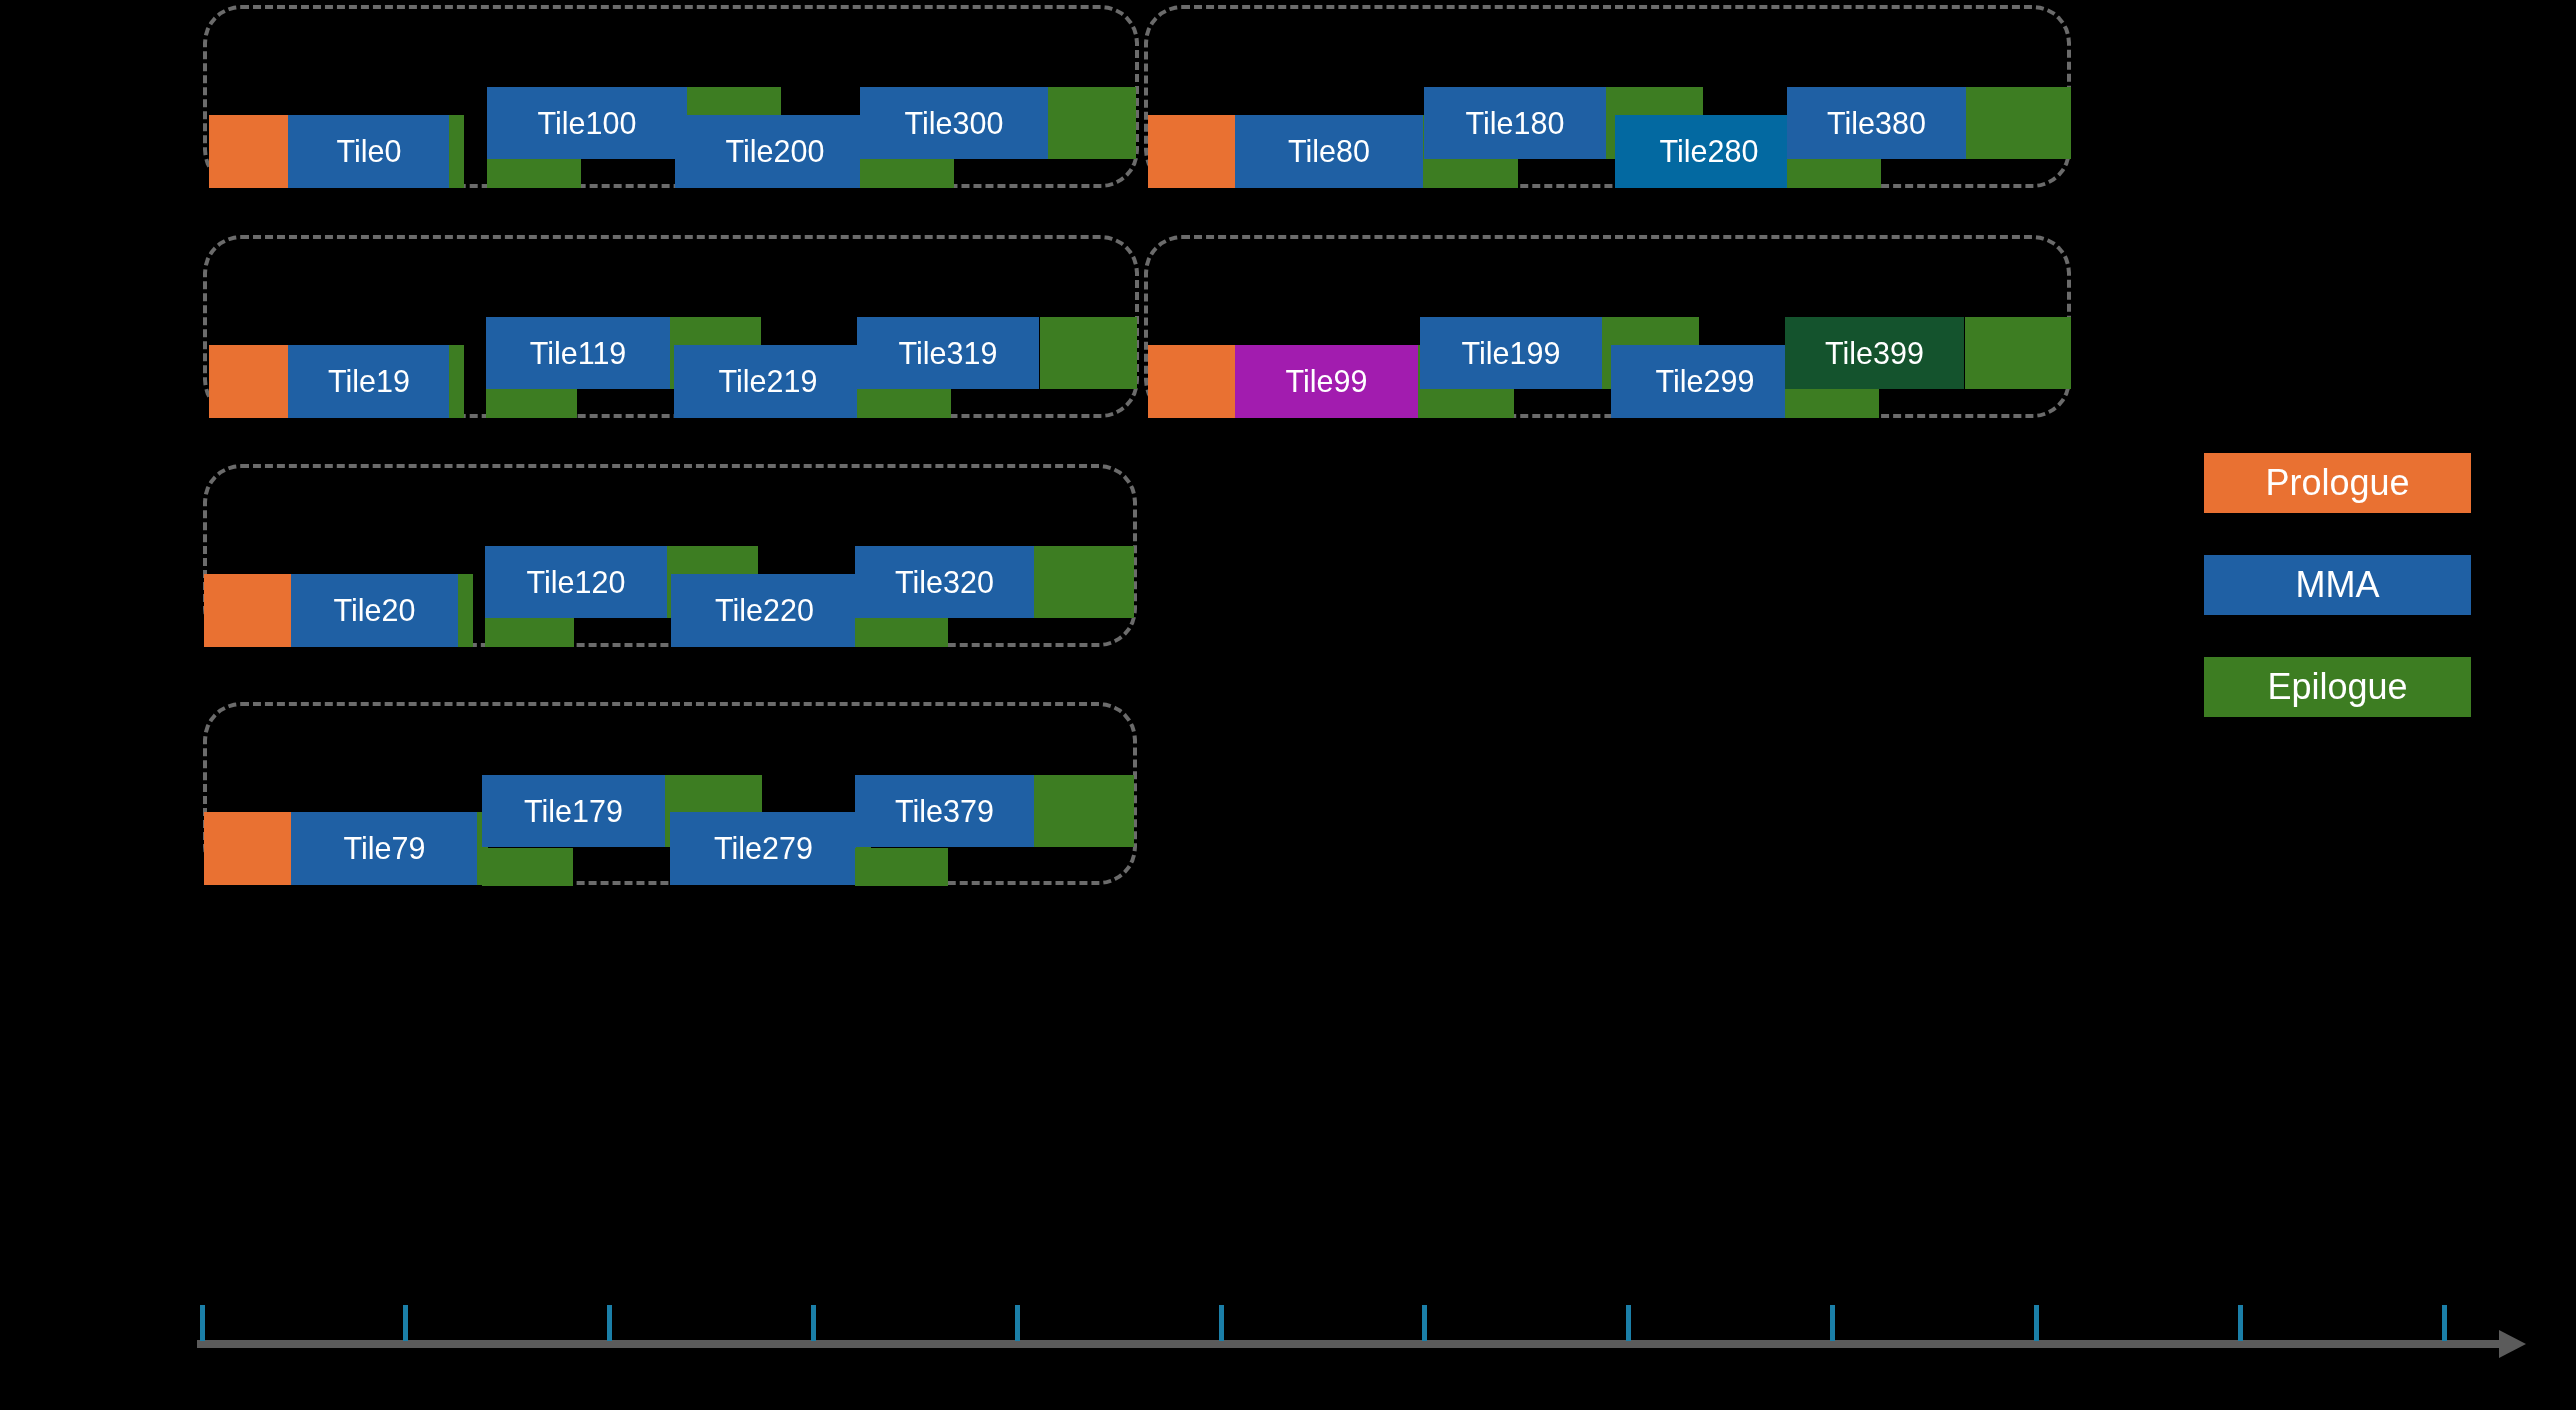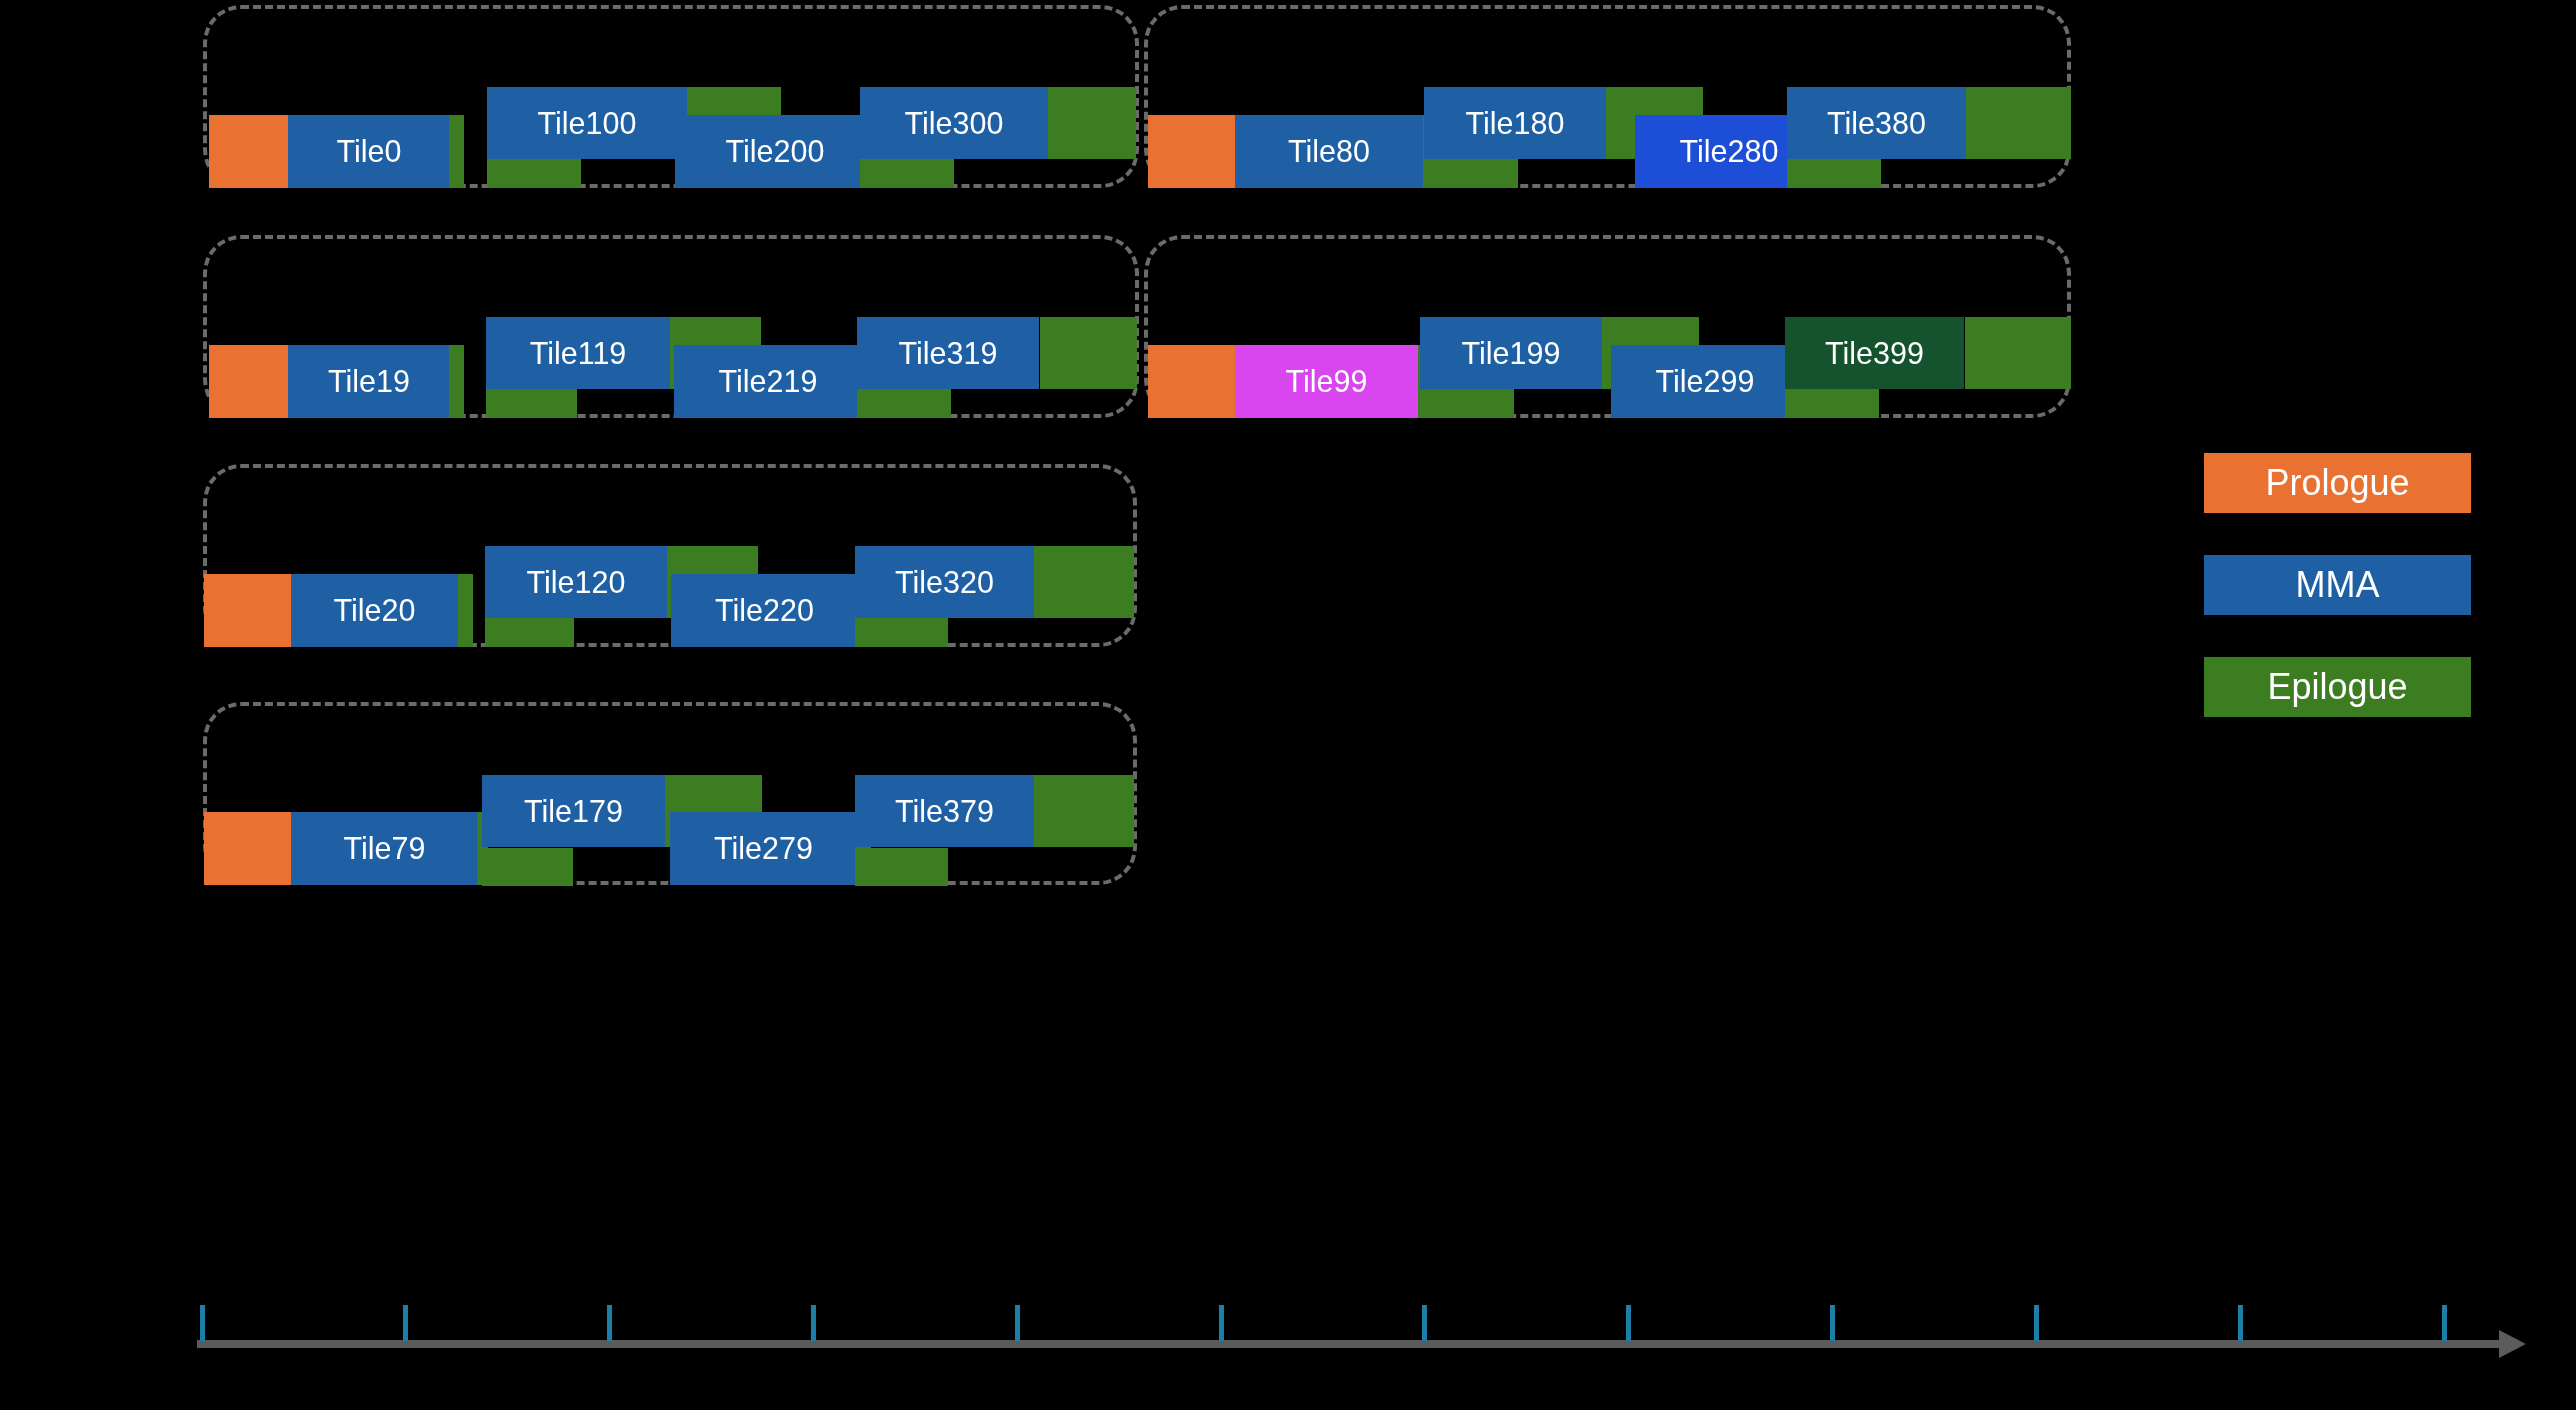--- a/index.html
+++ b/index.html
@@ -133,21 +133,21 @@
       <div class="blk prologue" style="left: 1148px; top: 115px; width: 87px; height: 73px; background: rgb(233, 113, 50);"></div>
       <div class="blk mma" style="left: 1235px; top: 115px; width: 188px; height: 73px; background: rgb(31, 96, 164);">
         <span class="lbl">Tile80</span>
       </div>
       <div class="blk epilogue" style="left: 1423px; top: 115px; width: 14.7px; height: 73px; background: rgb(61, 125, 34);"></div>
       <div class="blk mma" style="left: 1424px; top: 87px; width: 182px; height: 72px; background: rgb(31, 96, 164);">
         <span class="lbl">Tile180</span>
       </div>
       <div class="blk epilogue" style="left: 1606px; top: 87px; width: 97px; height: 72px; background: rgb(61, 125, 34);"></div>
       <div class="blk epilogue" style="left: 1424px; top: 159px; width: 94px; height: 29px; background: rgb(61, 125, 34);"></div>
-      <div class="blk mma" style="left: 1615px; top: 115px; width: 188px; height: 73px; background: #1d4ed8; margin-left: 20px;">
+      <div class="blk mma" style="left: 1615px; top: 115px; width: 188px; height: 73px; background: #0369a1;">
         <span class="lbl">Tile280</span>
       </div>
       <div class="blk epilogue" style="left: 1803px; top: 115px; width: 14.7px; height: 73px; background: rgb(61, 125, 34);"></div>
       <div class="blk mma" style="left: 1787px; top: 87px; width: 179px; height: 72px; background: rgb(31, 96, 164);">
         <span class="lbl">Tile380</span>
       </div>
       <div class="blk epilogue" style="left: 1966px; top: 87px; width: 105px; height: 72px; background: rgb(61, 125, 34);"></div>
       <div class="blk epilogue" style="left: 1787px; top: 159px; width: 94px; height: 29px; background: rgb(61, 125, 34);"></div>
       <div class="group-box" style="left: 203px; top: 235px; width: 936px; height: 183px;"></div>
       <div class="blk prologue" style="left: 209px; top: 345px; width: 79px; height: 73px; background: rgb(233, 113, 50);"></div>
@@ -164,21 +164,21 @@
         <span class="lbl">Tile219</span>
       </div>
       <div class="blk epilogue" style="left: 862px; top: 345px; width: 14.7px; height: 73px; background: rgb(61, 125, 34);"></div>
       <div class="blk mma" style="left: 857px; top: 317px; width: 182px; height: 72px; background: rgb(31, 96, 164);">
         <span class="lbl">Tile319</span>
       </div>
       <div class="blk epilogue" style="left: 1040px; top: 317px; width: 97px; height: 72px; background: rgb(61, 125, 34);"></div>
       <div class="blk epilogue" style="left: 857px; top: 389px; width: 94px; height: 29px; background: rgb(61, 125, 34);"></div>
       <div class="group-box" style="left: 1144px; top: 235px; width: 927px; height: 183px;"></div>
       <div class="blk prologue" style="left: 1148px; top: 345px; width: 87px; height: 73px; background: rgb(233, 113, 50);"></div>
-      <div class="blk mma" style="left: 1235px; top: 345px; width: 183px; height: 73px; background: #d946ef;">
+      <div class="blk mma" style="left: 1235px; top: 345px; width: 183px; height: 73px; background: #a21caf;">
         <span class="lbl">Tile99</span>
       </div>
       <div class="blk epilogue" style="left: 1418px; top: 345px; width: 14.7px; height: 73px; background: rgb(61, 125, 34);"></div>
       <div class="blk mma" style="left: 1420px; top: 317px; width: 182px; height: 72px; background: rgb(31, 96, 164);">
         <span class="lbl">Tile199</span>
       </div>
       <div class="blk epilogue" style="left: 1602px; top: 317px; width: 97px; height: 72px; background: rgb(61, 125, 34);"></div>
       <div class="blk epilogue" style="left: 1420px; top: 389px; width: 94px; height: 29px; background: rgb(61, 125, 34);"></div>
       <div class="blk mma" style="left: 1611px; top: 345px; width: 188px; height: 73px; background: rgb(31, 96, 164);">
         <span class="lbl">Tile299</span>

